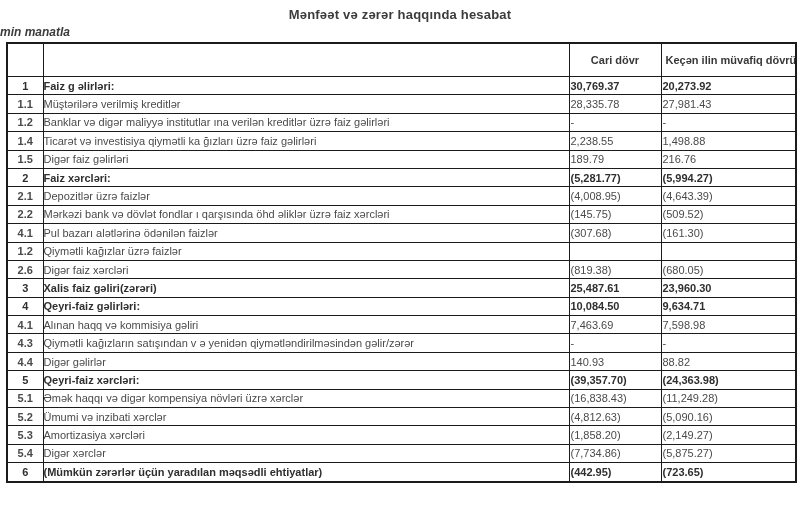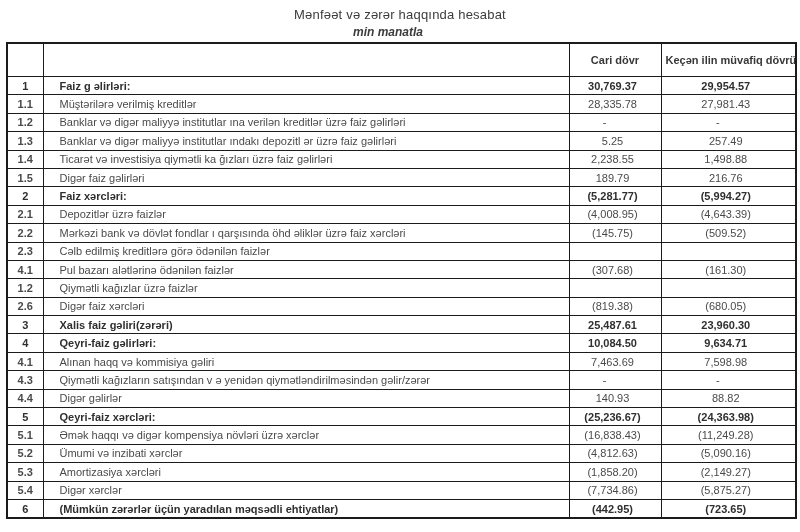--- a/index.html
+++ b/index.html
@@ -10,26 +10,26 @@
     background: #ffffff;
     font-family: "Liberation Sans", sans-serif;
     color: #3f3f3f;
     overflow: hidden;
   }
   .report-title {
     margin: 0;
     padding-top: 7px;
     text-align: center;
     font-size: 13px;
-    font-weight: normal;
+    font-weight: bold;
     color: #3c3c3c;
     letter-spacing: 0.2px;
   }
   .unit-note {
-    text-align: center;
+    text-align: left;
     padding-right: 24px;
     font-size: 12px;
     font-style: italic;
     font-weight: bold;
     color: #3c3c3c;
     margin-top: 3px;
     margin-bottom: 3px;
   }
   table.report {
     margin-left: 6px;
@@ -48,22 +48,22 @@
   th.head {
     font-weight: bold;
     color: #383838;
     font-size: 11.5px;
     height: 30px;
     white-space: normal;
     padding: 1px 4px;
     vertical-align: middle;
   }
   td.num   { text-align: center; height: 15.4px; color: #4a4a4a; font-weight: bold; }
-  td.label { text-align: left; padding-left: 16px; color: #4a4a4a; }
-  td.val   { text-align: center; padding-right: 6px; color: #4a4a4a; }
+  td.label { text-align: left; padding-left: 0; color: #4a4a4a; }
+  td.val   { text-align: left; padding-right: 6px; color: #4a4a4a; }
   td.val.dash { padding-right: 22px; }
   tr.section td { font-weight: bold; color: #2f2f2f; }
 </style>
 </head>
 <body>
 
 <div class="page">
   <h1 class="report-title">Mənfəət və zərər haqqında hesabat</h1>
   <div class="unit-note">min manatla</div>
 
@@ -80,41 +80,35 @@
         <th class="head"></th>
         <th class="head">Cari dövr</th>
         <th class="head">Keçən ilin müvafiq dövrü</th>
       </tr>
     </thead>
     <tbody>
         <tr class="section">
           <td class="num">1</td>
           <td class="label">Faiz g əlirləri:</td>
           <td class="val">30,769.37</td>
-          <td class="val">29,954.57</td>
+          <td class="val">20,273.92</td>
         </tr>
         <tr>
           <td class="num">1.1</td>
           <td class="label">Müştərilərə verilmiş kreditlər</td>
           <td class="val">28,335.78</td>
           <td class="val">27,981.43</td>
         </tr>
         <tr>
           <td class="num">1.2</td>
           <td class="label">Banklar və digər maliyyə institutlar ına verilən kreditlər üzrə faiz gəlirləri</td>
           <td class="val dash">-</td>
           <td class="val dash">-</td>
         </tr>
         <tr>
-          <td class="num">1.3</td>
-          <td class="label">Banklar və digər maliyyə institutlar ındakı depozitl ər üzrə faiz gəlirləri</td>
-          <td class="val">5.25</td>
-          <td class="val">257.49</td>
-        </tr>
-        <tr>
           <td class="num">1.4</td>
           <td class="label">Ticarət və investisiya qiymətli ka ğızları üzrə faiz gəlirləri</td>
           <td class="val">2,238.55</td>
           <td class="val">1,498.88</td>
         </tr>
         <tr>
           <td class="num">1.5</td>
           <td class="label">Digər faiz gəlirləri</td>
           <td class="val">189.79</td>
           <td class="val">216.76</td>
@@ -131,26 +125,20 @@
           <td class="val">(4,008.95)</td>
           <td class="val">(4,643.39)</td>
         </tr>
         <tr>
           <td class="num">2.2</td>
           <td class="label">Mərkəzi bank və dövlət fondlar ı qarşısında öhd əliklər üzrə faiz xərcləri</td>
           <td class="val">(145.75)</td>
           <td class="val">(509.52)</td>
         </tr>
         <tr>
-          <td class="num">2.3</td>
-          <td class="label">Cəlb edilmiş kreditlərə görə ödənilən faizlər</td>
-          <td class="val"></td>
-          <td class="val"></td>
-        </tr>
-        <tr>
           <td class="num">4.1</td>
           <td class="label">Pul bazarı alətlərinə ödənilən faizlər</td>
           <td class="val">(307.68)</td>
           <td class="val">(161.30)</td>
         </tr>
         <tr>
           <td class="num">1.2</td>
           <td class="label">Qiymətli kağızlar üzrə faizlər</td>
           <td class="val"></td>
           <td class="val"></td>
@@ -187,21 +175,21 @@
         </tr>
         <tr>
           <td class="num">4.4</td>
           <td class="label">Digər gəlirlər</td>
           <td class="val">140.93</td>
           <td class="val">88.82</td>
         </tr>
         <tr class="section">
           <td class="num">5</td>
           <td class="label">Qeyri-faiz xərcləri:</td>
-          <td class="val">(25,236.67)</td>
+          <td class="val">(39,357.70)</td>
           <td class="val">(24,363.98)</td>
         </tr>
         <tr>
           <td class="num">5.1</td>
           <td class="label">Əmək haqqı və digər kompensiya növləri üzrə xərclər</td>
           <td class="val">(16,838.43)</td>
           <td class="val">(11,249.28)</td>
         </tr>
         <tr>
           <td class="num">5.2</td>

